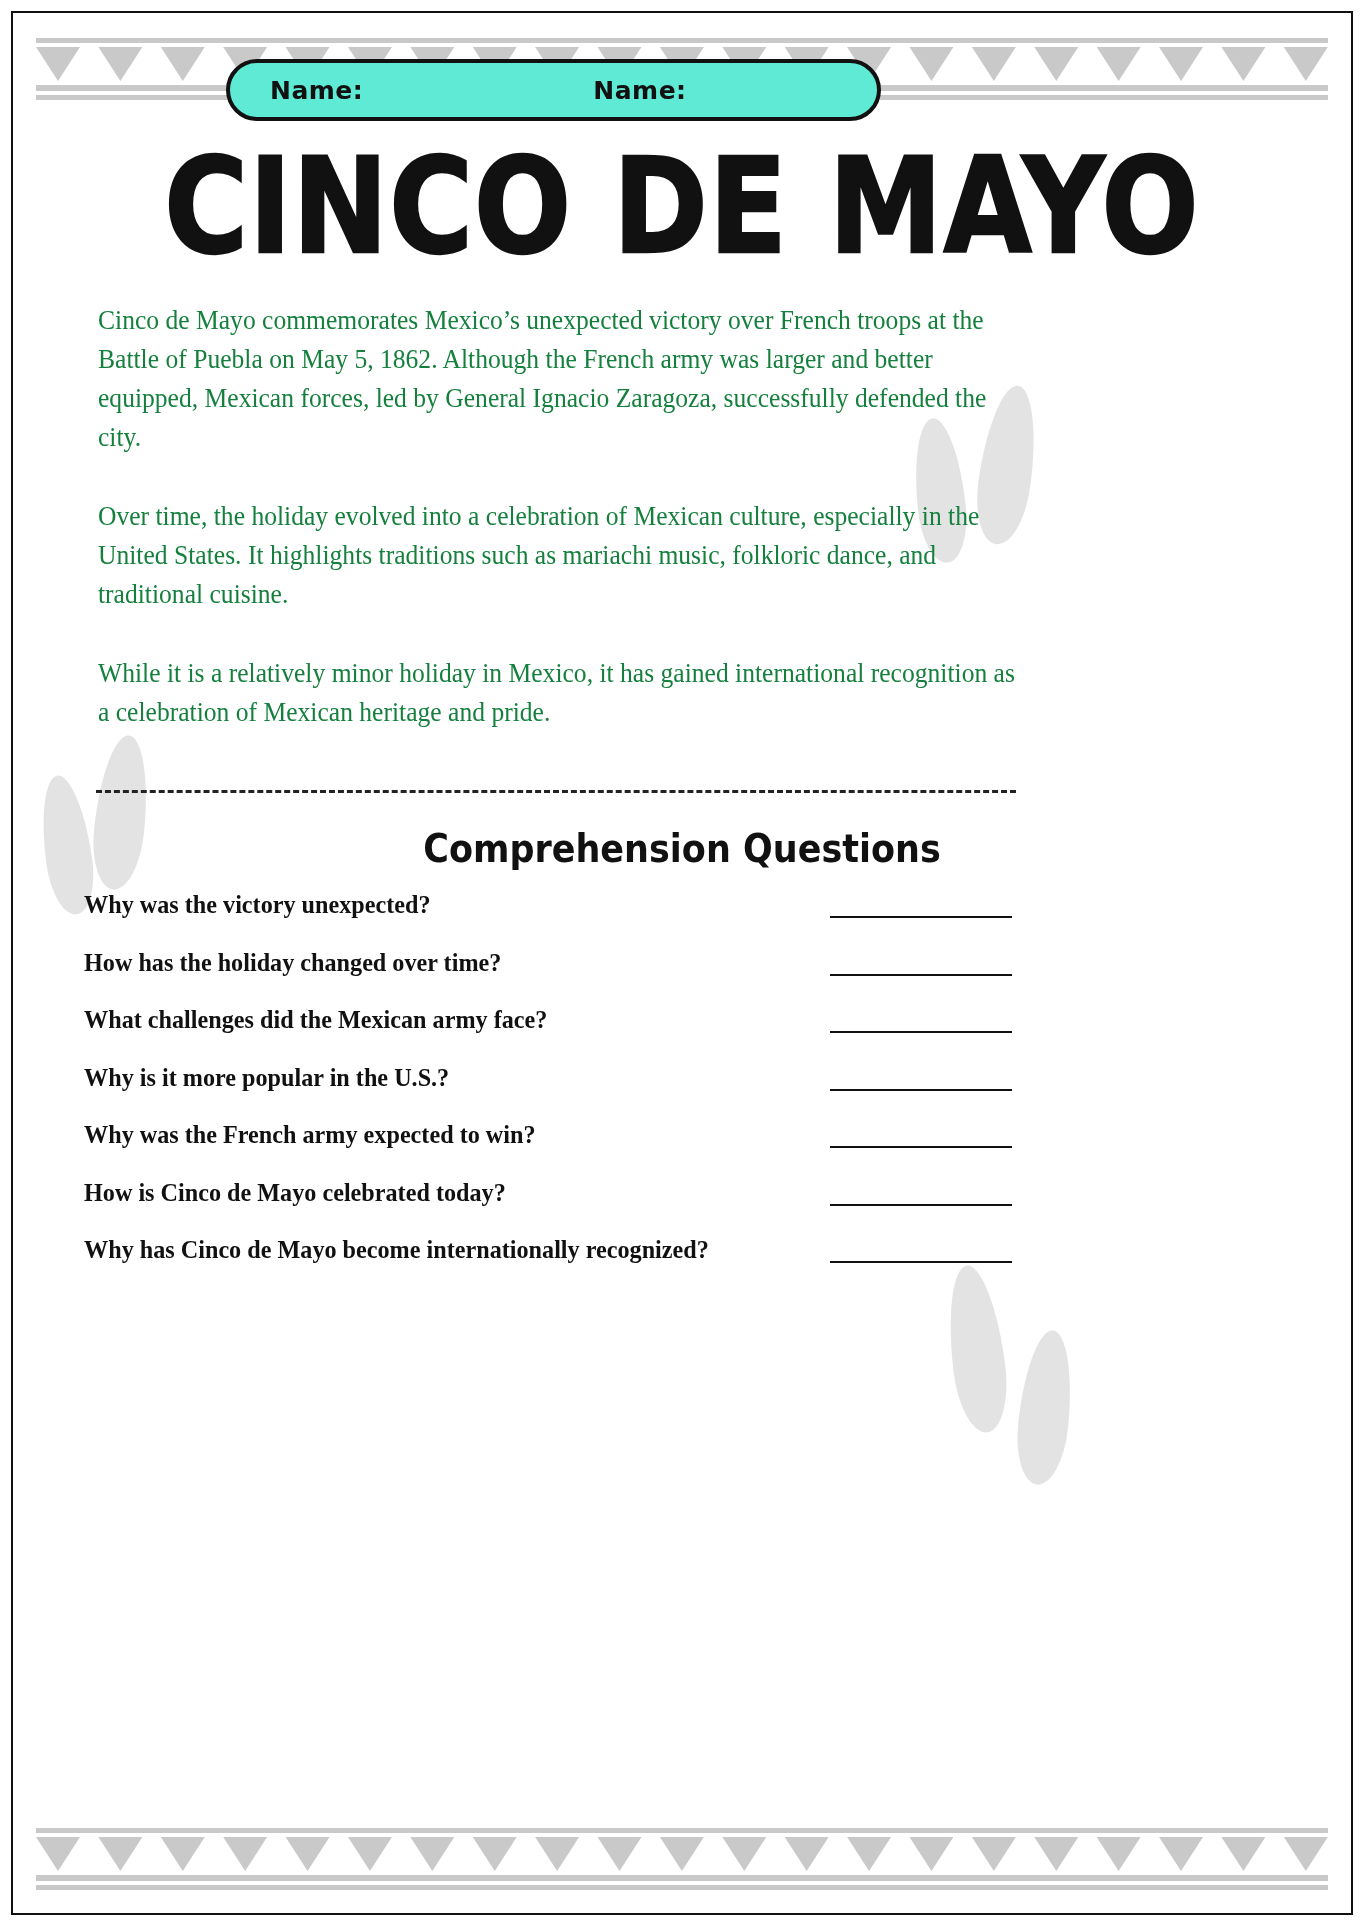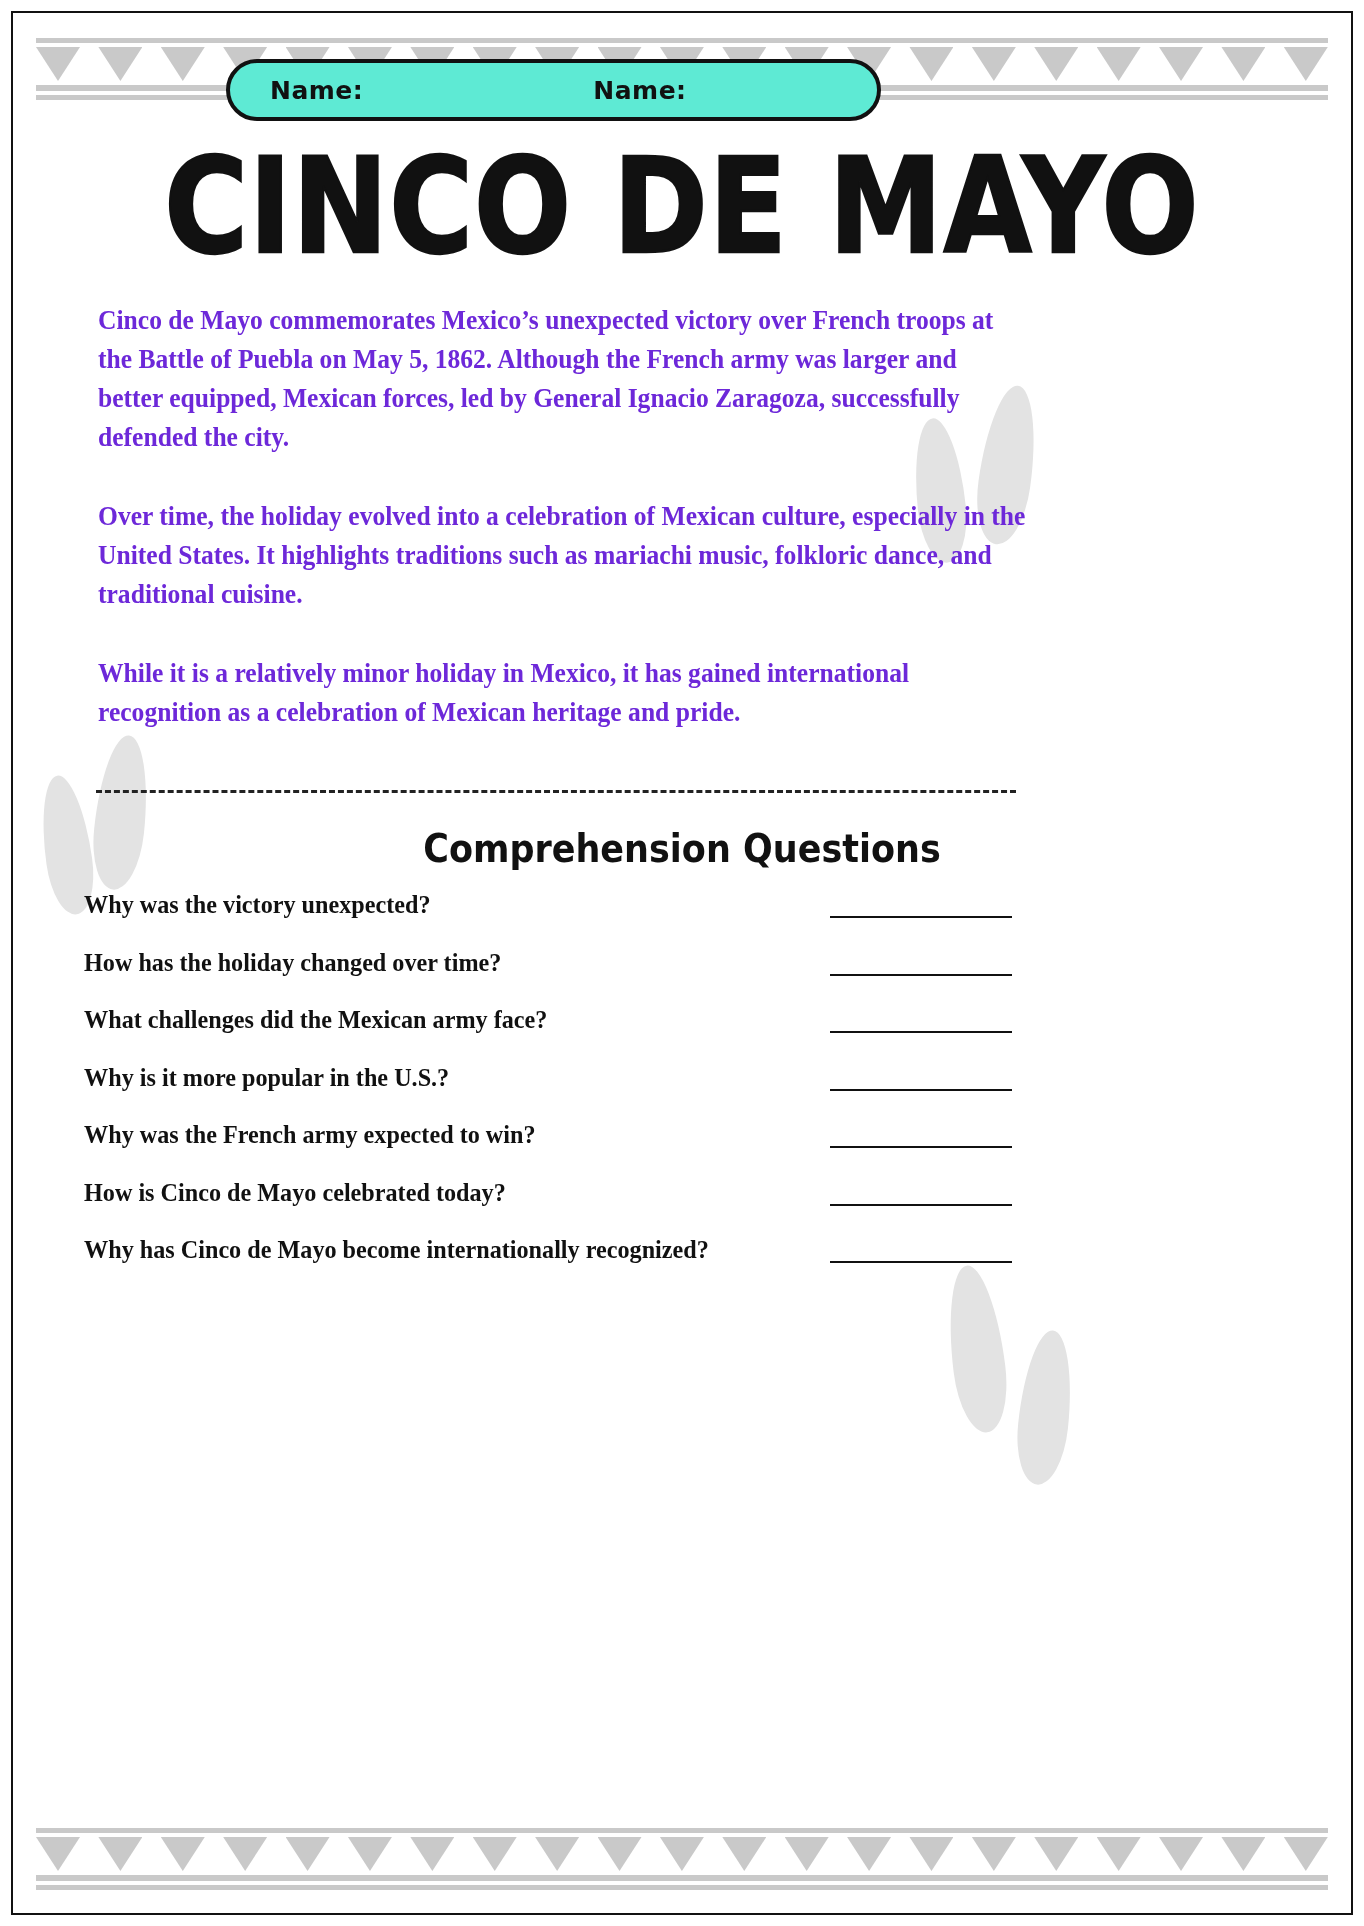--- a/index.html
+++ b/index.html
@@ -117,22 +117,22 @@
   }
 
   
   #passage {
     position: absolute;
     left: 98px;
     top: 300px;
     width: 930px;
     font-family: "Liberation Serif", serif;
     font-size: 27.5px;
-    font-weight: bold;
-    color: #6d28d9;
+    font-weight: normal;
+    color: #15803d;
   }
   #passage p {
     margin: 0 0 40px 0;
     line-height: 1.42;
     transform: scaleX(0.93);
     transform-origin: left center;
     width: 107.5%;
   }
   #passage p:last-child { margin-bottom: 0; }
 

